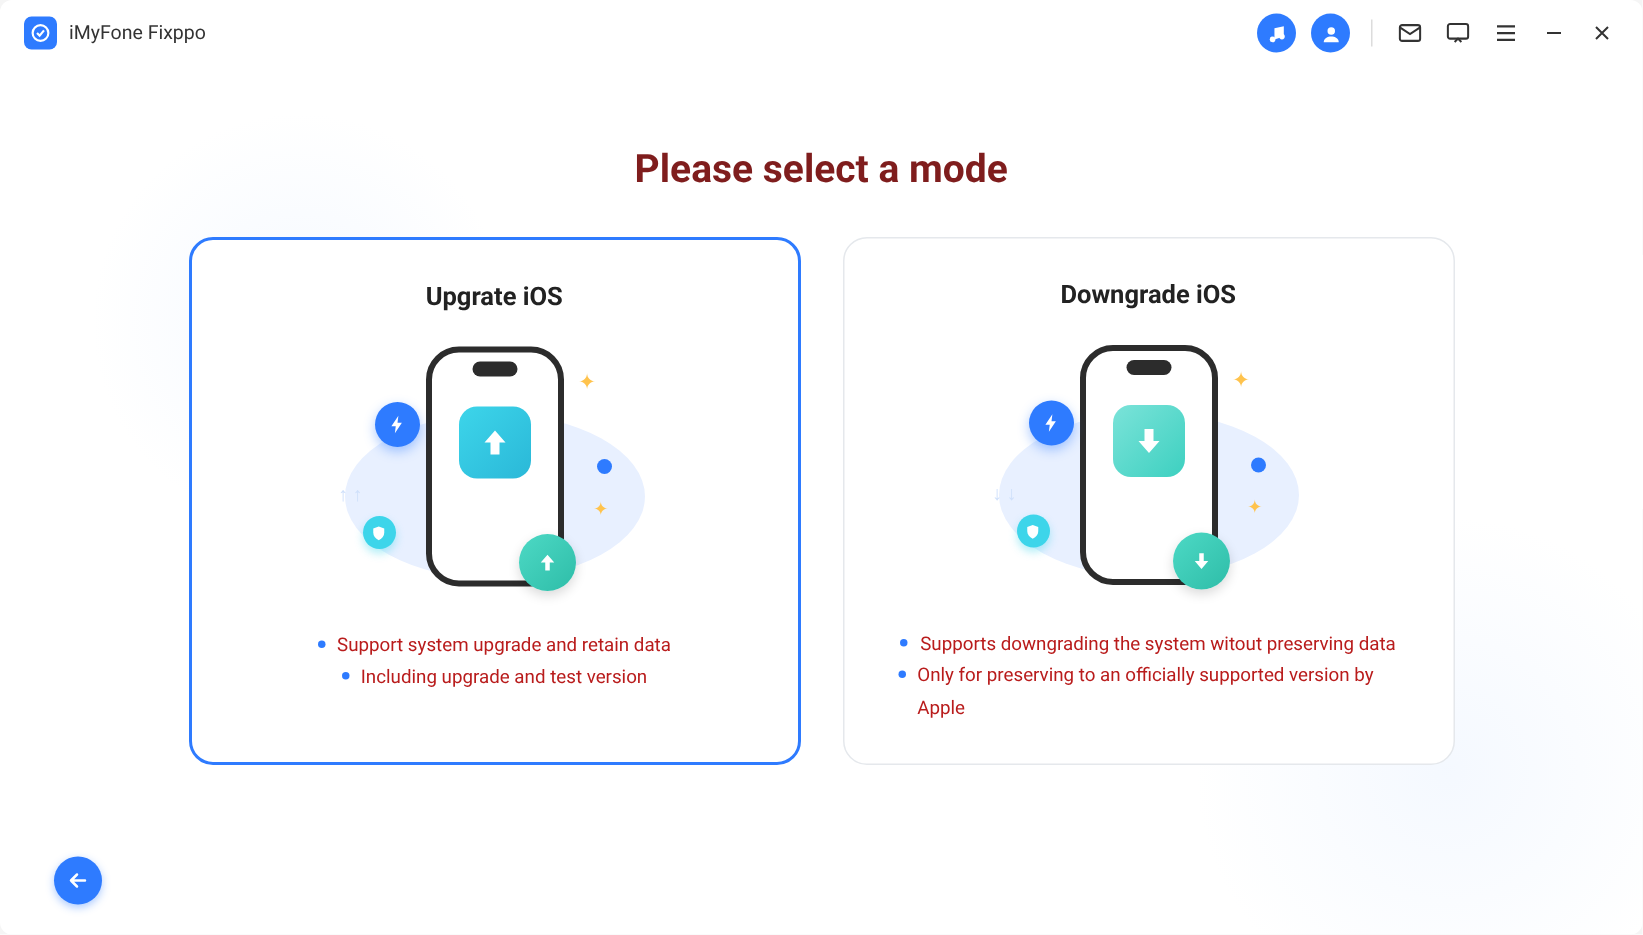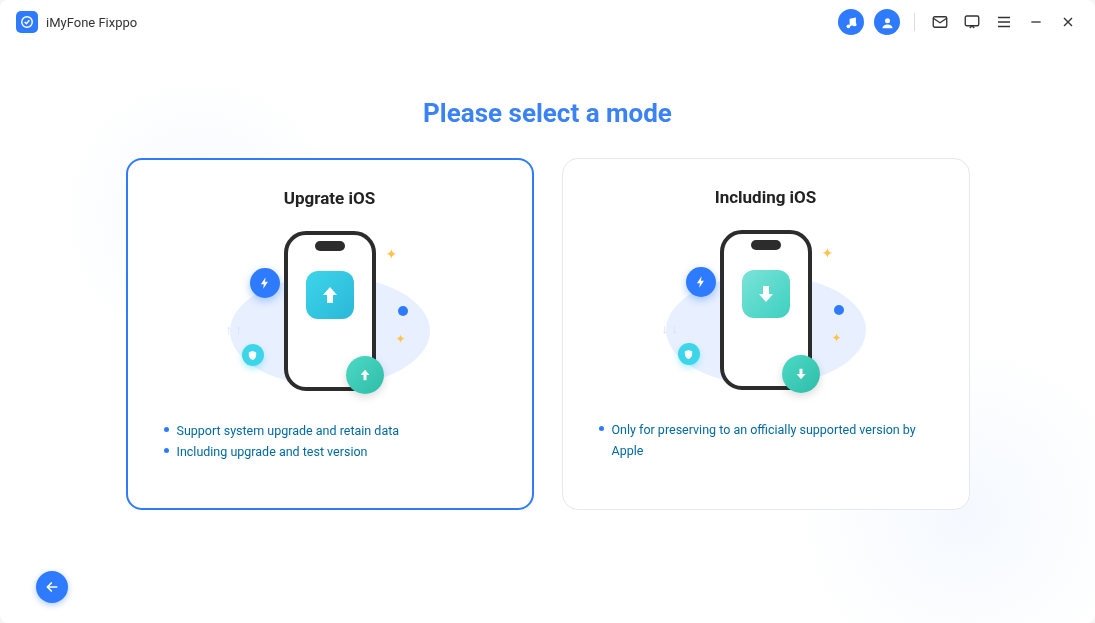--- a/index.html
+++ b/index.html
@@ -97,21 +97,21 @@
     .bg-deco {
       position: absolute;
       border-radius: 50%;
       opacity: 0.25;
     }
     .bg-deco.a { width: 280px; height: 280px; background: radial-gradient(circle, #d5e6ff, transparent 70%); top: 30px; left: 60px; }
     .bg-deco.b { width: 340px; height: 340px; background: radial-gradient(circle, #d5e6ff, transparent 70%); bottom: -60px; right: -40px; }
     .page-title {
       font-size: 26px;
       font-weight: 700;
-      color: #3b82f6;
+      color: #7f1d1d;
       margin-top: 24px;
       margin-bottom: 30px;
       position: relative;
       z-index: 2;
     }
     .cards {
       display: flex;
       gap: 28px;
       position: relative;
       z-index: 2;
@@ -226,25 +226,26 @@
       top: 96px;
       left: 6px;
     }
     .bullets {
       list-style: none;
       width: 100%;
       padding: 0 4px;
     }
     .bullets li {
       font-size: 12.5px;
-      color: #0369a1;
+      color: #b91c1c;
       line-height: 1.7;
       display: flex;
       align-items: flex-start;
       gap: 8px;
+      justify-content: center;
     }
     .bullets li::before {
       content: "";
       width: 5px;
       height: 5px;
       background: #2e7bff;
       border-radius: 50%;
       margin-top: 7px;
       flex-shrink: 0;
     }
@@ -366,21 +367,21 @@
           <li>
               <span>Support system upgrade and retain data</span>
             </li>
           <li>
               <span>Including upgrade and test version</span>
             </li>
         </ul>
       </div>
 
       <div class="card">
-        <div class="card-title">Including iOS</div>
+        <div class="card-title">Downgrade iOS</div>
         <div class="illus">
           <div class="illus-blob"></div>
           <div class="microarrows">↓ ↓</div>
           <div class="phone">
             <div class="phone-app down">
               <svg width="24" height="24" viewBox="0 0 24 24" fill="#fff">
                   <path d="M12 20l7-8h-4V4h-6v8H5z"></path>
                 </svg>
             </div>
           </div>
@@ -398,20 +399,23 @@
             <svg width="18" height="18" viewBox="0 0 24 24" fill="#fff">
                 <path d="M12 19l6-7h-4V5h-4v7H6z"></path>
               </svg>
           </div>
           <div class="dot a"></div>
           <div class="sparkle">✦</div>
           <div class="sparkle2">✦</div>
         </div>
         <ul class="bullets">
           <li>
+              <span>Supports downgrading the system witout preserving data</span>
+            </li>
+          <li>
               <span>Only for preserving to an officially supported version by Apple</span>
             </li>
         </ul>
       </div>
     </div>
 
     <div class="back-btn">
       <svg width="16" height="16" viewBox="0 0 24 24" fill="none" stroke="#fff" stroke-width="2.5" stroke-linecap="round" stroke-linejoin="round">
           <path d="M19 12H5M11 18l-6-6 6-6"></path>
         </svg>

